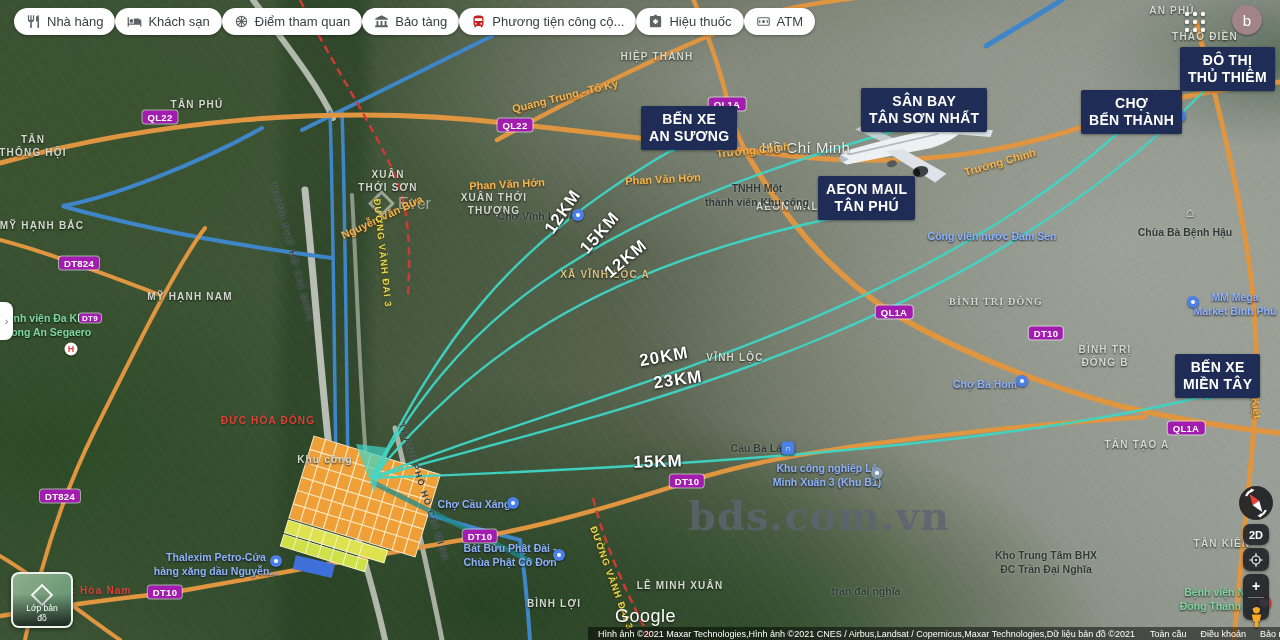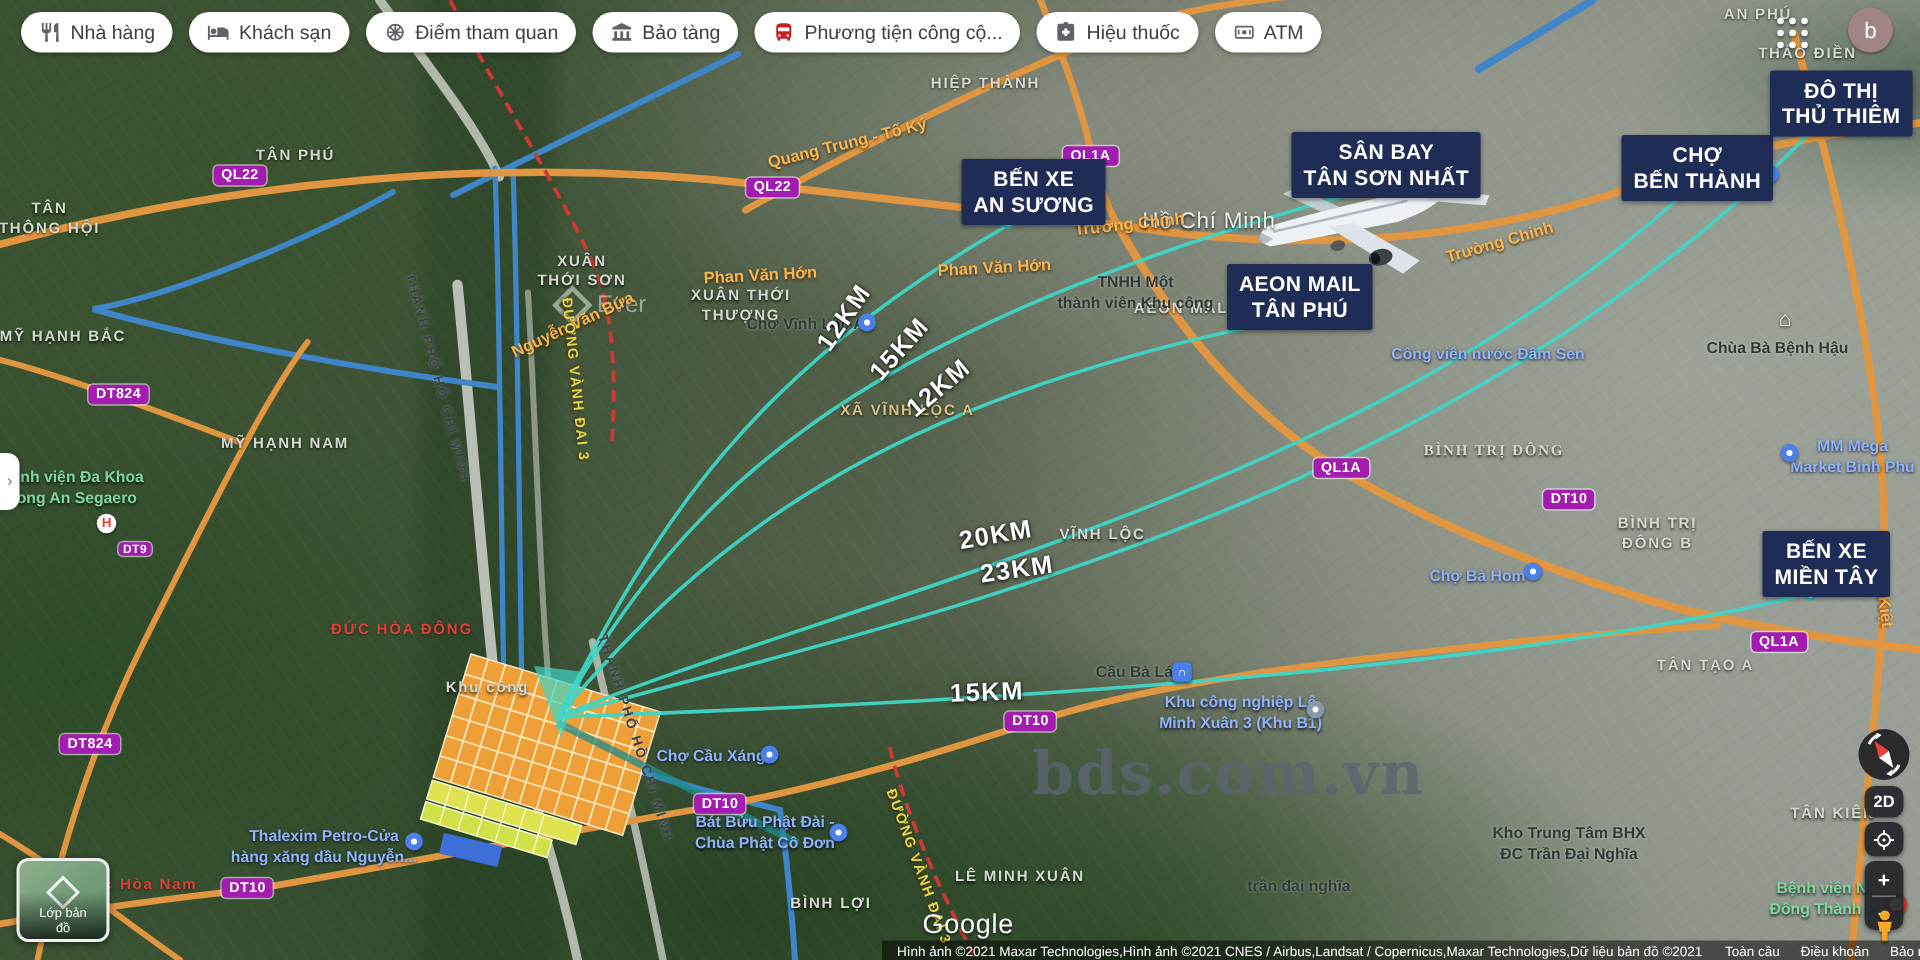--- a/index.html
+++ b/index.html
@@ -16,21 +16,21 @@
     radial-gradient(500px 360px at 99% 75%, rgba(152,158,150,.8), rgba(152,158,150,0) 75%),
     radial-gradient(420px 200px at 76% 8%, rgba(150,150,140,.6), rgba(150,150,140,0) 70%),
     radial-gradient(260px 120px at 99% 10%, rgba(40,70,45,.9), rgba(40,70,45,0) 70%),
     linear-gradient(90deg, rgba(0,0,0,0) 270px, rgba(30,55,28,.45) 290px, rgba(30,55,28,.45) 358px, rgba(0,0,0,0) 378px),
     linear-gradient(100deg,#3a5232 0%,#42563a 30%,#5a6450 52%,#7c8272 72%,#949a90 100%);}
   #map-tex{position:absolute;inset:0;opacity:.5;background-image:
     repeating-linear-gradient(55deg, rgba(255,255,255,.035) 0 2px, transparent 2px 12px),
     repeating-linear-gradient(-35deg, rgba(0,0,0,.04) 0 1px, transparent 1px 9px);}
   svg.map-art{position:absolute;left:0;top:0;z-index:5;}
   
-  #toolbar{position:absolute;left:14px;top:8px;display:flex;gap:11px;z-index:40;}
+  #toolbar{position:absolute;left:14px;top:8px;display:flex;gap:0;z-index:40;}
   .pill{display:inline-flex;align-items:center;gap:6px;height:27px;padding:0 12px;background:#fff;
         border-radius:14px;box-shadow:0 1px 3px rgba(0,0,0,.35);font-size:13px;color:#3c4043;
         white-space:nowrap;cursor:pointer;}
   .pill-ic{display:inline-flex;}
   .pill-ic svg{width:15px;height:15px;display:block;}
   
   #apps-grid{position:absolute;left:1183px;top:10px;width:24px;height:24px;z-index:40;cursor:pointer;
              filter:drop-shadow(0 1px 1px rgba(0,0,0,.6));}
   #avatar{position:absolute;left:1232px;top:5px;width:30px;height:30px;border-radius:50%;background:#a08486;
           color:#fff;display:flex;align-items:center;justify-content:center;font-size:15px;z-index:40;
@@ -41,21 +41,21 @@
             box-shadow:1px 0 3px rgba(0,0,0,.3);cursor:pointer;}
   
   .landmark{position:abs;position:absolute;background:#1f2c55;color:#fff;font-weight:bold;font-size:14px;
             line-height:1.22;text-align:center;padding:5px 8px;border-radius:2px;z-index:24;
             letter-spacing:.3px;box-shadow:0 1px 3px rgba(0,0,0,.4);white-space:nowrap;}
   .km{position:absolute;color:#fff;font-weight:bold;font-size:17px;letter-spacing:1px;z-index:22;
       text-shadow:0 1px 3px rgba(0,0,0,.8),0 0 2px rgba(0,0,0,.6);white-space:nowrap;}
   .badge{position:absolute;transform:translate(-50%,-50%);background:#a21caf;color:#fff;font-size:9.5px;
          font-weight:bold;padding:1px 5px;border-radius:3px;box-shadow:0 0 0 1px rgba(255,255,255,.55);
          z-index:12;letter-spacing:.3px;white-space:nowrap;}
-  .badge.sm{font-size:8px;padding:0 3px;margin-top:48px;}
+  .badge.sm{font-size:8px;padding:0 3px;}
   .rn{position:absolute;color:#f5b552;font-size:11px;font-weight:bold;white-space:nowrap;z-index:11;
       text-shadow:0 1px 2px rgba(60,35,0,.9);}
   .rn.yellow{color:#e6d84a;font-size:9.5px;letter-spacing:1px;}
   .rn.darkroad{color:#38424a;font-size:9px;letter-spacing:1.5px;text-shadow:0 0 2px rgba(255,255,255,.35);}
   .area{position:absolute;transform:translate(-50%,-50%);color:#d5dad0;font-size:10px;font-weight:bold;
         letter-spacing:1.2px;text-align:center;white-space:nowrap;line-height:1.3;z-index:10;
         text-shadow:0 1px 2px rgba(0,0,0,.8);}
   .area.red{color:#e04038;text-shadow:0 1px 2px rgba(0,0,0,.5);}
   .area.tan{color:#d8c285;}
   .area.big{font-size:15px;letter-spacing:.5px;color:#eef0ea;font-weight:normal;}

